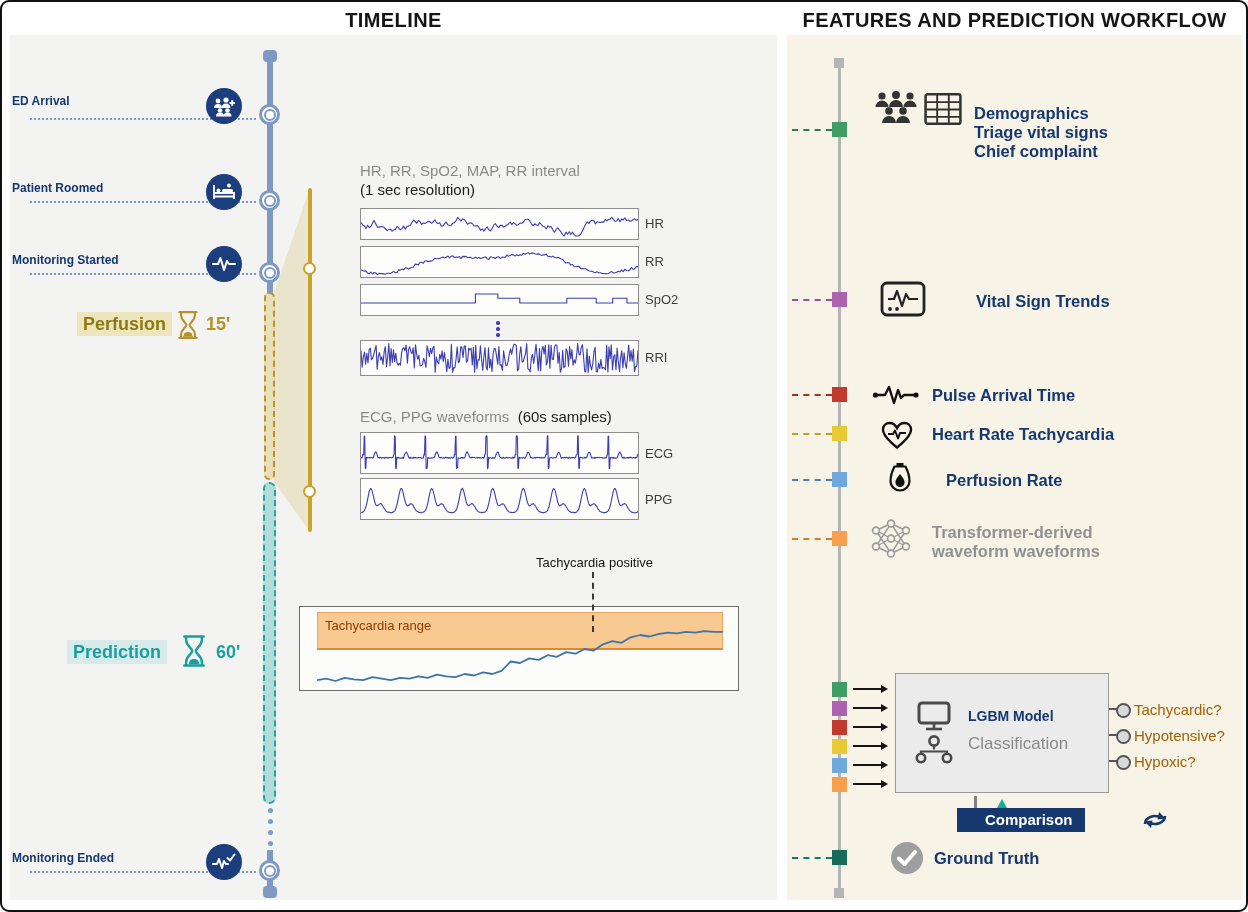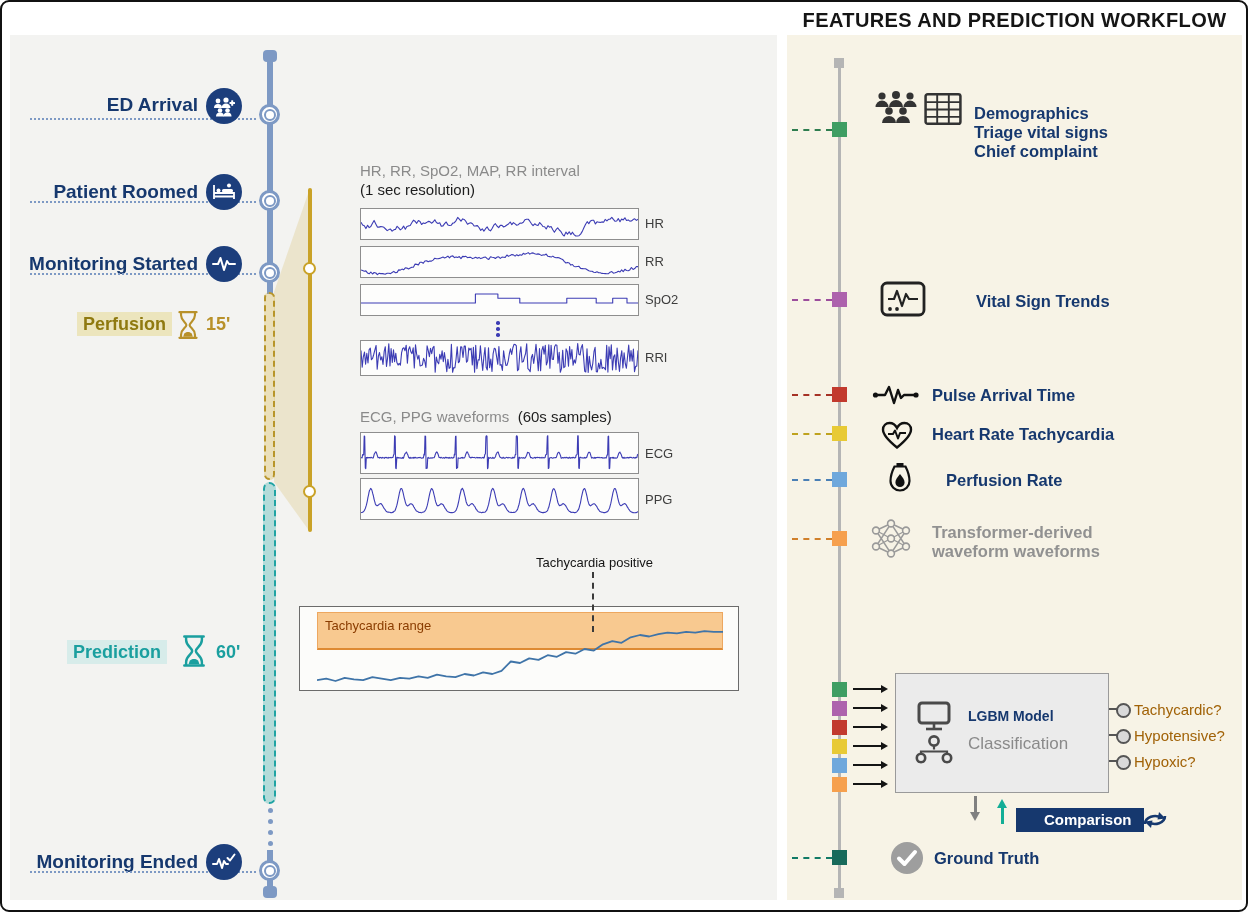--- a/index.html
+++ b/index.html
@@ -14,21 +14,21 @@
   #panel-right{left:785px;width:455px;background:#f7f3e6;}
   .fig-title{position:absolute;top:5px;height:26px;line-height:26px;text-align:center;
     font-size:20px;font-weight:800;color:#151515;letter-spacing:.4px;}
   
   .tl-line{position:absolute;left:265px;width:6px;background:#7d99c4;}
   .tl-cap{position:absolute;left:261px;width:14px;height:12px;background:#7d99c4;border-radius:4px;}
   .tnode{position:absolute;width:15px;height:15px;background:#fff;border:3.5px solid #7d99c4;border-radius:50%;z-index:6;}
   .tnode::after{content:"";position:absolute;inset:1.5px;border:2.5px solid #7d99c4;border-radius:50%;background:#fff;}
   .evt-circle{position:absolute;width:36px;height:36px;border-radius:50%;background:#1c3e7c;z-index:5;
     display:flex;align-items:center;justify-content:center;}
-  .evt-label{position:absolute;left:10px;width:186px;text-align:right;font-size:19px;font-weight:bold;color:#16386e;}
+  .evt-label{position:absolute;left:10px;width:186px;text-align:left;font-size:12px;font-weight:bold;color:#16386e;}
   .dotline{position:absolute;border-top:2px dotted #7d99c4;height:0;z-index:1;}
   .gold-bar{position:absolute;left:262px;width:11px;background:rgba(214,178,60,.30);
     border:2px dashed #b8952a;border-radius:6px;box-sizing:border-box;}
   .teal-bar{position:absolute;left:261px;width:13px;background:rgba(42,168,168,.32);
     border:2px dashed #1fa3a3;border-radius:7px;box-sizing:border-box;}
   .vdot{position:absolute;width:5px;height:5px;border-radius:50%;background:#7d99c4;left:266px;}
   .gold-line{position:absolute;left:306px;width:4px;background:#c9a227;border-radius:2px;}
   .gold-circ{position:absolute;width:9px;height:9px;background:#fff;border:2.5px solid #c9a227;border-radius:50%;}
   .phase-label{font-size:18px;font-weight:bold;}
   .hl-gold{background:#ece5bd;color:#8f7a10;padding:2px 6px;}
@@ -71,20 +71,21 @@
   .varrow.up::after{content:"";position:absolute;left:-7.2px;top:-9px;border:5.5px solid transparent;border-bottom:9px solid #13ae96;}
   .cmp-box{position:absolute;background:#16386e;color:#fff;font-size:15px;font-weight:bold;
     padding:4px 12px;line-height:16px;}
   .gt-label{position:absolute;font-size:16.5px;font-weight:bold;color:#16386e;}
 </style>
 </head>
 <body>
 
 <div id="canvas">
 
+  <div class="fig-title" style="left:8px;width:767px;">TIMELINE</div>
   <div class="fig-title" style="left:785px;width:455px;">FEATURES AND PREDICTION WORKFLOW</div>
   <div id="panel-left" class="panel"></div>
   <div id="panel-right" class="panel"></div>
 
   <svg class="abs" style="left:270px;top:184px;" width="40" height="348" viewBox="0 0 40 348">
     <polygon points="2,106 38,2 38,346 2,296" fill="rgba(206,172,60,0.20)"></polygon>
   </svg>
   <div class="gold-line" style="top:186px;height:344px;"></div>
   <div class="gold-circ" style="left:301px;top:260px;"></div>
   <div class="gold-circ" style="left:301px;top:483px;"></div>
@@ -356,21 +357,21 @@
   <div class="port-label" style="left:1132px;top:699px;">Tachycardic?</div>
   <div class="port-line" style="left:1107px;top:732px;width:10px;"></div>
   <div class="port-circ" style="left:1114px;top:727px;"></div>
   <div class="port-label" style="left:1132px;top:725px;">Hypotensive?</div>
   <div class="port-line" style="left:1107px;top:758px;width:10px;"></div>
   <div class="port-circ" style="left:1114px;top:753px;"></div>
   <div class="port-label" style="left:1132px;top:751px;">Hypoxic?</div>
 
   <div class="varrow down" style="left:972px;top:794px;height:21px;"></div>
   <div class="varrow up" style="left:999px;top:801px;height:21px;"></div>
-  <div class="cmp-box" style="left:1014px;top:806px;padding-left:28px;">Comparison</div>
+  <div class="cmp-box" style="left:955px;top:806px;padding-left:28px;">Comparison</div>
   <svg class="abs" style="left:1136px;top:802px;" width="34" height="32" viewBox="0 0 34 30">
     <path d="M7 19 a10 8 0 0 1 16.5 -6" fill="none" stroke="#16386e" stroke-width="2.6"></path>
     <polygon points="21,7 27.5,13.5 19.5,14.5" fill="#16386e"></polygon>
     <path d="M27 11 a10 8 0 0 1 -16.5 6" fill="none" stroke="#16386e" stroke-width="2.6"></path>
     <polygon points="13,23 6.5,16.5 14.5,15.5" fill="#16386e"></polygon>
   </svg>
 
   <div class="fdash" style="left:790px;top:855px;width:40px;border-color:#117a66;"></div>
   <div class="fsq c-dteal" style="left:830px;top:848px;"></div>
   <svg class="abs" style="left:888px;top:839px;" width="34" height="34" viewBox="0 0 34 34">

